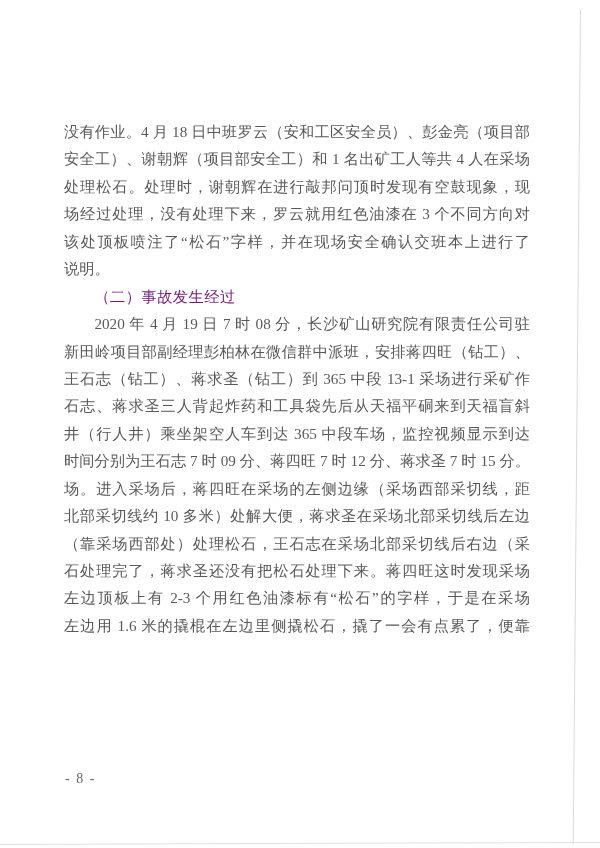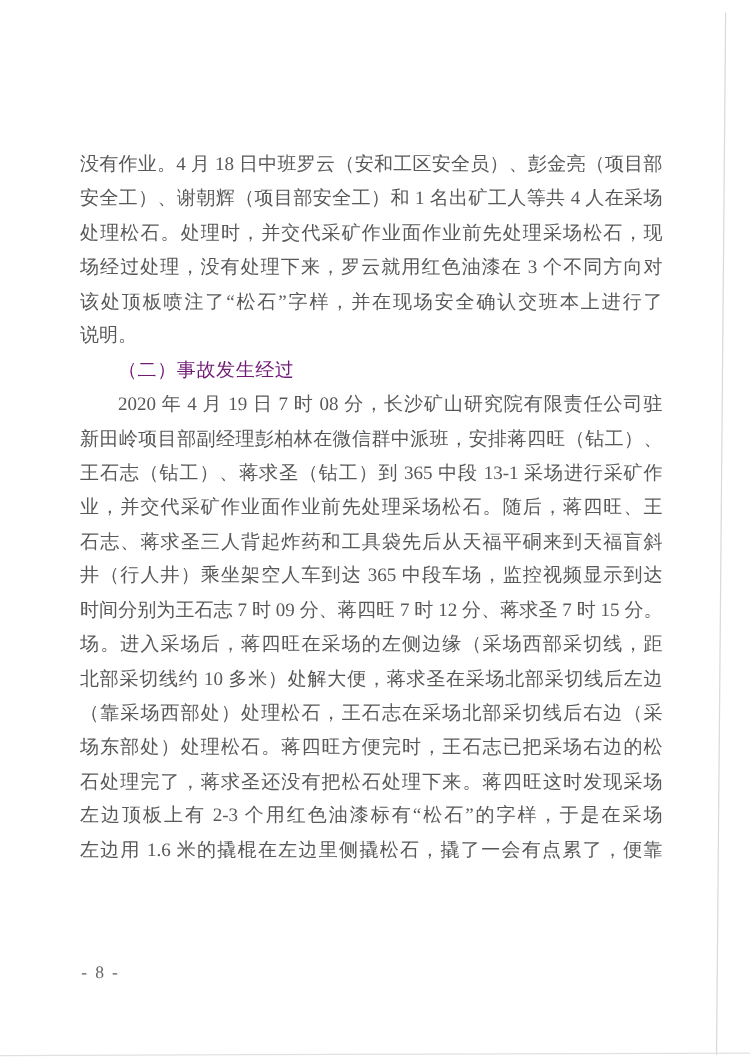--- a/index.html
+++ b/index.html
@@ -72,36 +72,34 @@
     transform-origin: left center;
   }
 </style>
 </head>
 <body>
 
 <div class="page">
   <div class="doc-body">
       <div class="line justify">没有作业。4 月 18 日中班罗云（安和工区安全员）、彭金亮（项目部</div>
       <div class="line justify">安全工）、谢朝辉（项目部安全工）和 1 名出矿工人等共 4 人在采场</div>
-      <div class="line justify">处理松石。处理时，并交代采矿作业面作业前先处理采场松石，现</div>
+      <div class="line justify">处理松石。处理时，谢朝辉在进行敲邦问顶时发现有空鼓现象，现</div>
       <div class="line justify">场经过处理，没有处理下来，罗云就用红色油漆在 3 个不同方向对</div>
       <div class="line justify">该处顶板喷注了“松石”字样，并在现场安全确认交班本上进行了</div>
       <div class="line">说明。</div>
       <div class="line heading indent">（二）事故发生经过</div>
       <div class="line indent justify">2020 年 4 月 19 日 7 时 08 分，长沙矿山研究院有限责任公司驻</div>
       <div class="line justify">新田岭项目部副经理彭柏林在微信群中派班，安排蒋四旺（钻工）、</div>
       <div class="line justify">王石志（钻工）、蒋求圣（钻工）到 365 中段 13-1 采场进行采矿作</div>
-      <div class="line justify">业，并交代采矿作业面作业前先处理采场松石。随后，蒋四旺、王</div>
       <div class="line justify">石志、蒋求圣三人背起炸药和工具袋先后从天福平硐来到天福盲斜</div>
       <div class="line justify">井（行人井）乘坐架空人车到达 365 中段车场，监控视频显示到达</div>
       <div class="line justify">时间分别为王石志 7 时 09 分、蒋四旺 7 时 12 分、蒋求圣 7 时 15 分。</div>
       <div class="line justify">场。进入采场后，蒋四旺在采场的左侧边缘（采场西部采切线，距</div>
       <div class="line justify">北部采切线约 10 多米）处解大便，蒋求圣在采场北部采切线后左边</div>
       <div class="line justify">（靠采场西部处）处理松石，王石志在采场北部采切线后右边（采</div>
-      <div class="line justify">场东部处）处理松石。蒋四旺方便完时，王石志已把采场右边的松</div>
       <div class="line justify">石处理完了，蒋求圣还没有把松石处理下来。蒋四旺这时发现采场</div>
       <div class="line justify">左边顶板上有 2-3 个用红色油漆标有“松石”的字样，于是在采场</div>
       <div class="line justify">左边用 1.6 米的撬棍在左边里侧撬松石，撬了一会有点累了，便靠</div>
     </div>
   <div class="footer">- 8 -</div>
   <div class="scan-edge-right"></div>
   <div class="scan-edge-bottom"></div>
 </div>
 
 </body></html>

